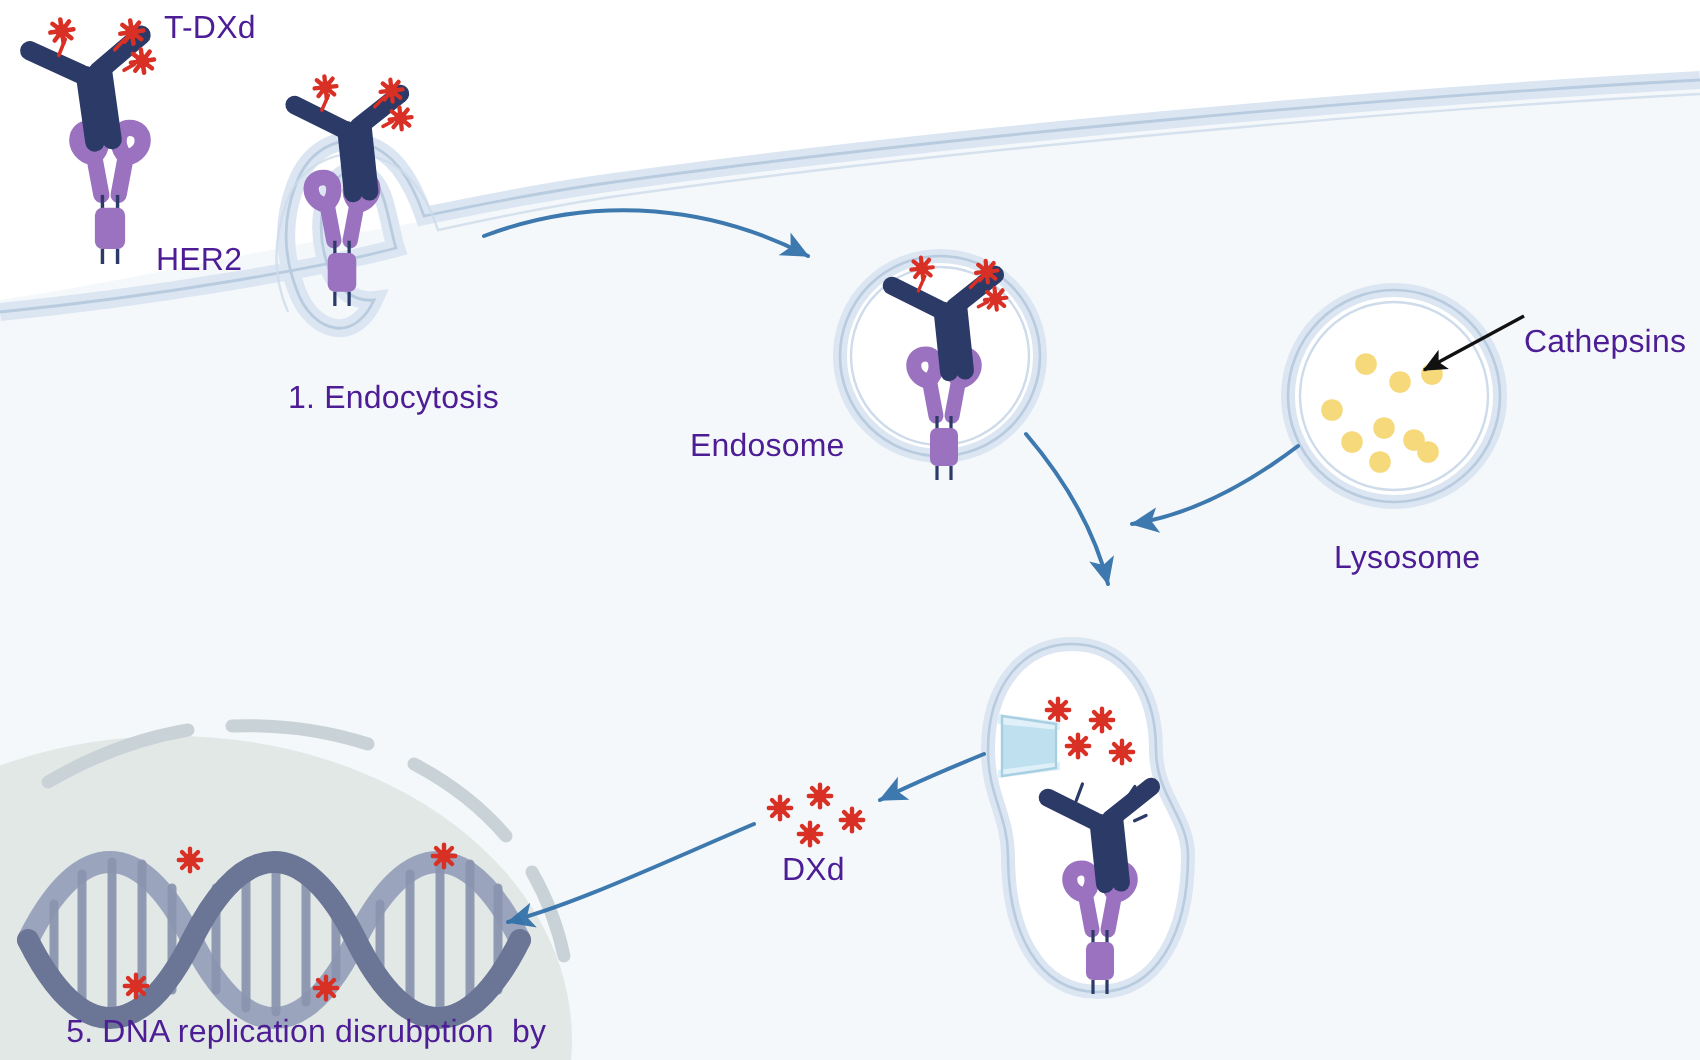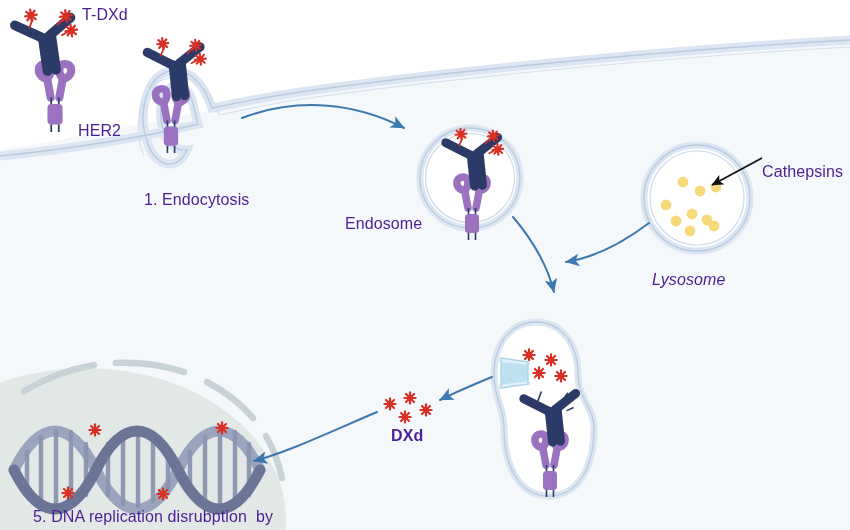--- a/index.html
+++ b/index.html
@@ -306,23 +306,23 @@
 <div class="lbl" style="left:82px;top:4px;">T-DXd</div>
 
 <div class="lbl" style="left:48px;top:120px;margin-left:30px;">HER2</div>
 
 <div class="lbl" style="left:144px;top:189px;">1. Endocytosis</div>
 
 <div class="lbl" style="left:345px;top:193px;margin-top:20px;">Endosome</div>
 
 <div class="lbl" style="left:762px;top:146px;margin-top:15px;">Cathepsins</div>
 
-<div class="lbl" style="left:652px;top:269px;font-style:italic;">Lysosome</div>
-
-<div class="lbl" style="left:391px;top:425px;font-weight:bold;">DXd</div>
+<div class="lbl" style="left:667px;top:269px;">Lysosome</div>
+
+<div class="lbl" style="left:391px;top:425px;">DXd</div>
 
 
 <div class="lbl" style="left:24px;top:484px;width:260px;">
   <span>5. DNA replication disrubption  by</span><br>
   
 </div>
 
 </div>
 
 </body></html>

